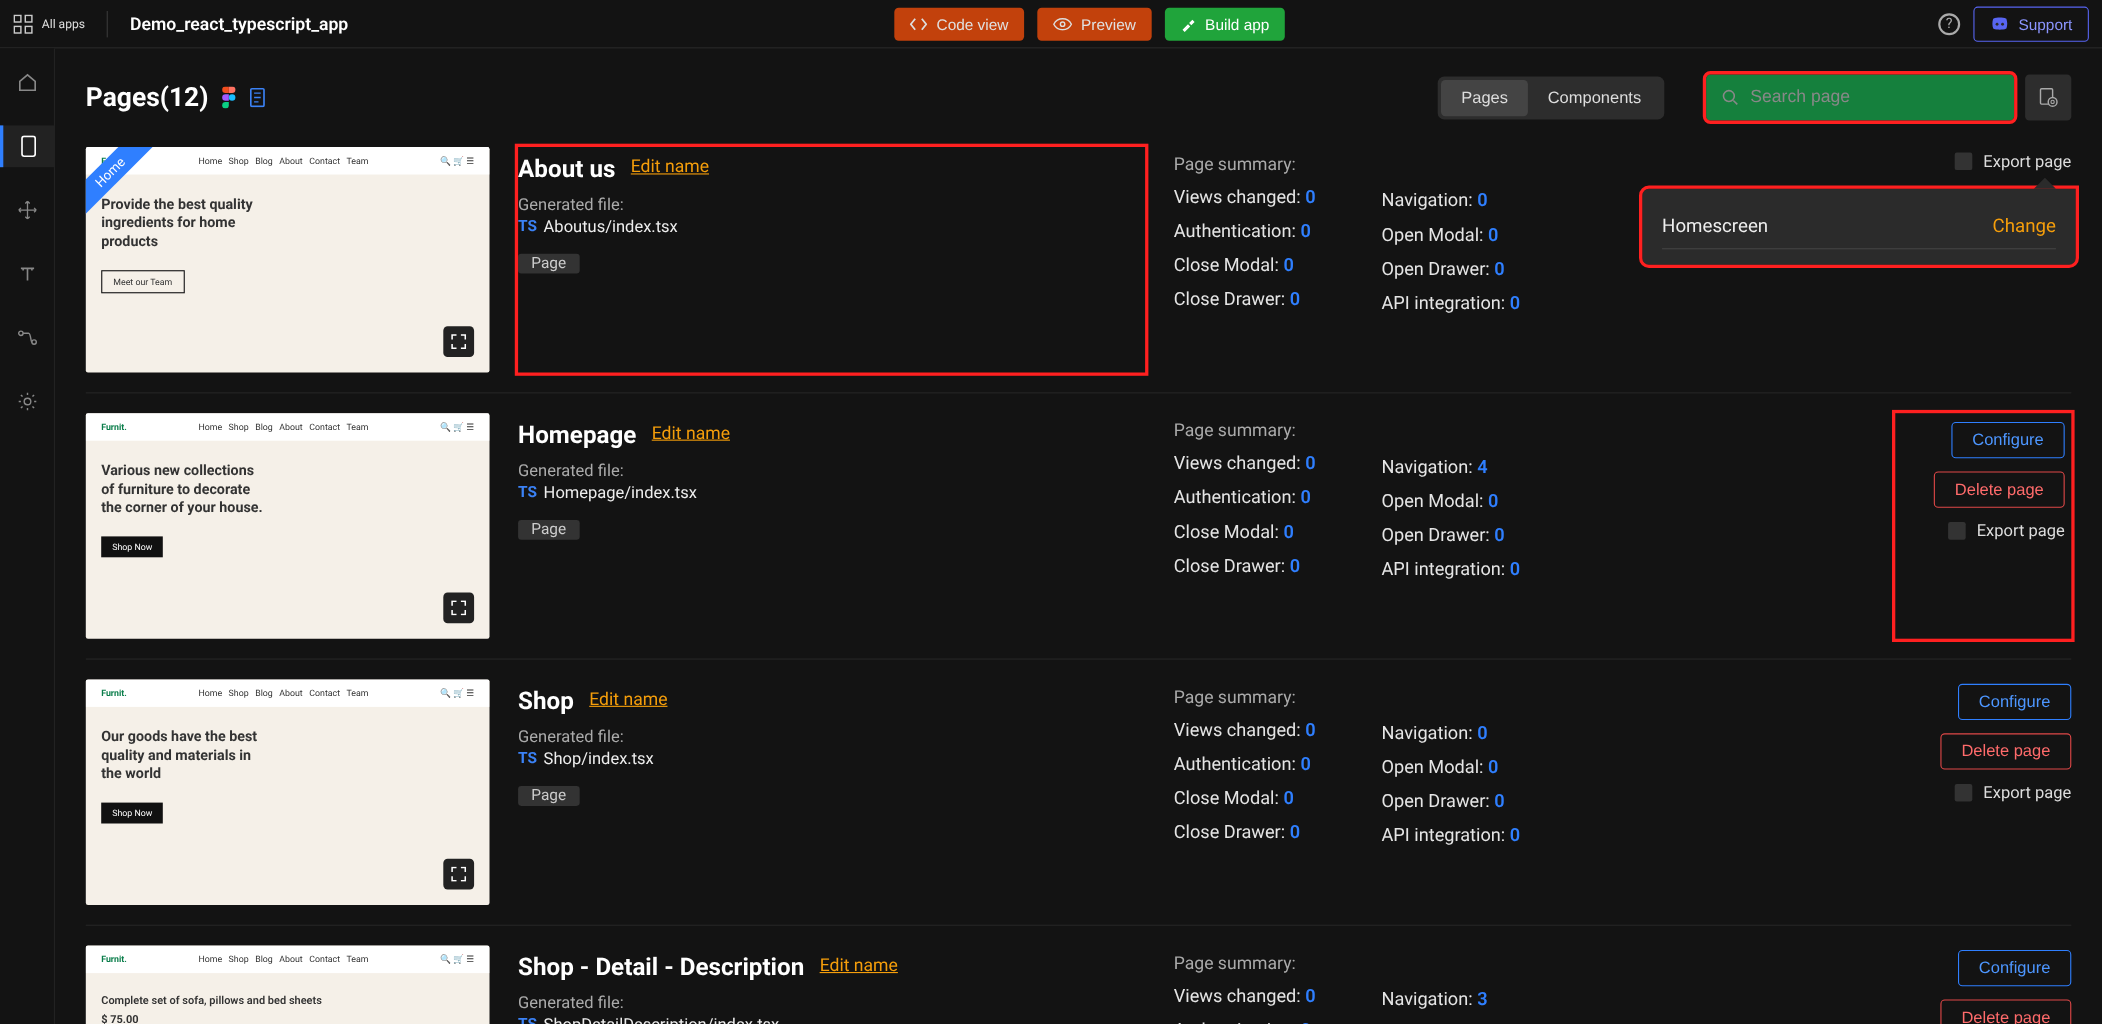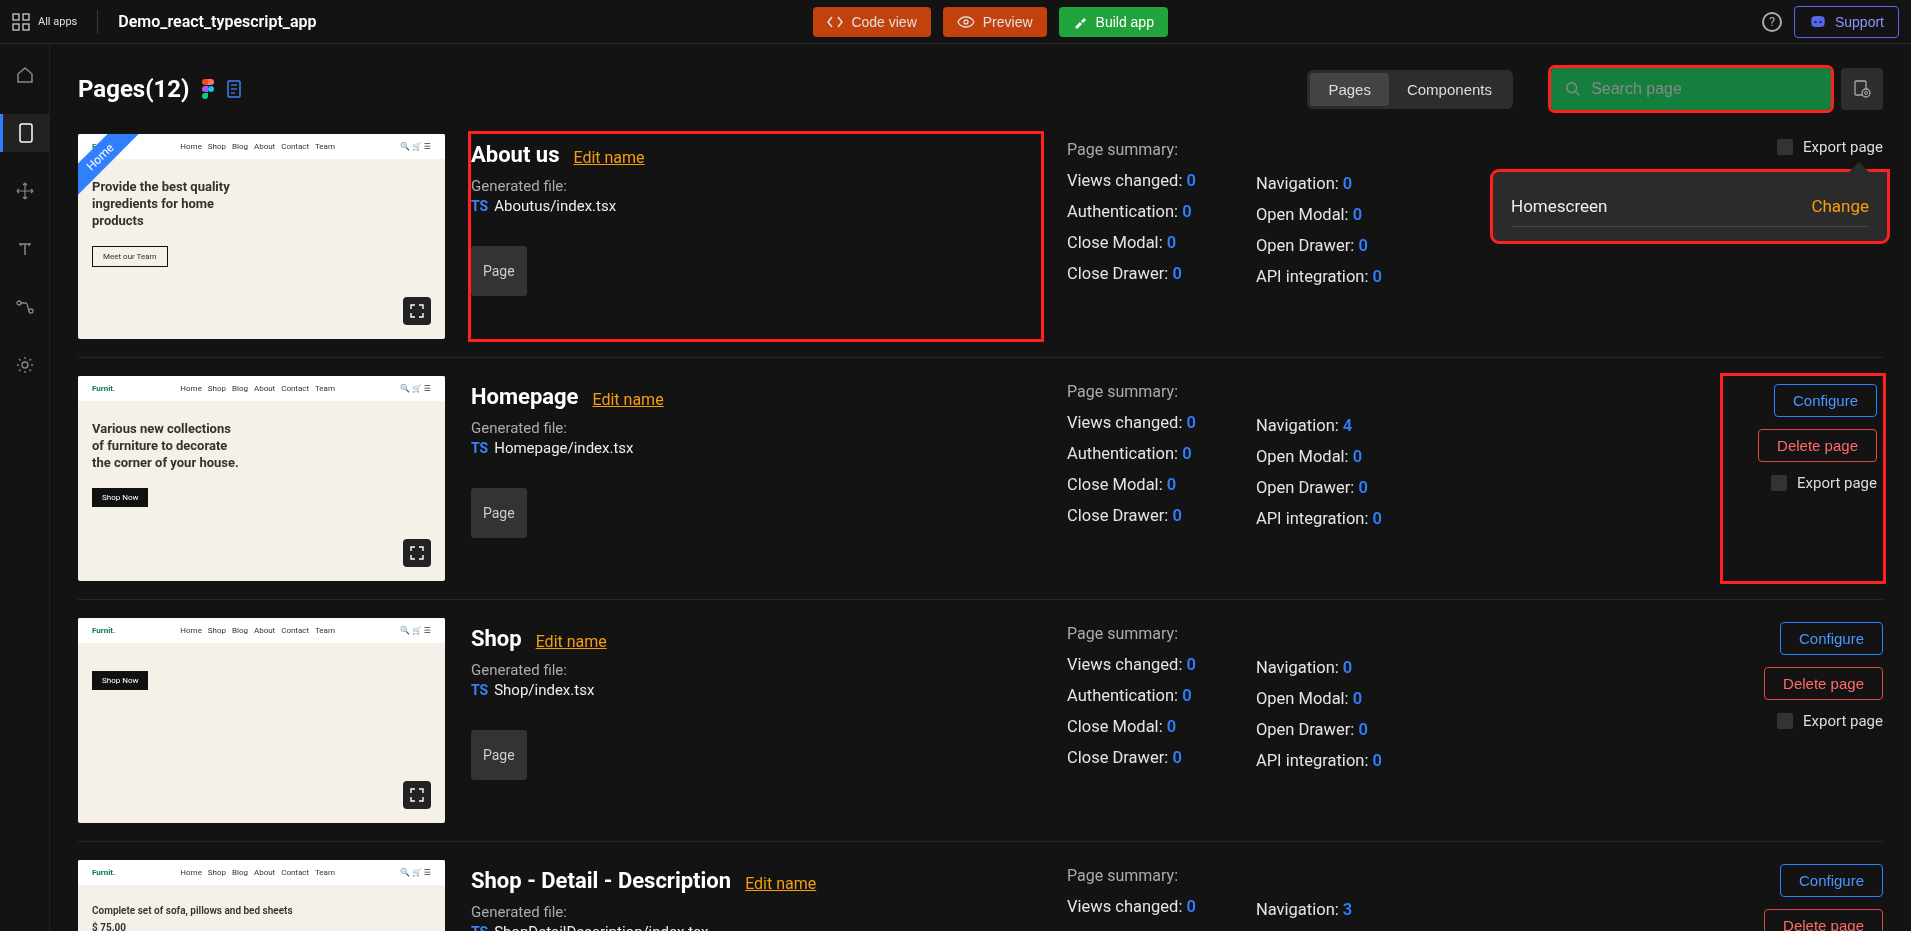--- a/index.html
+++ b/index.html
@@ -91,27 +91,27 @@
   }
   .thumb .expand {
     position:absolute; bottom:14px; right:14px; width:28px;height:28px;
     background:#222;border-radius:4px;display:flex;align-items:center;justify-content:center;cursor:pointer;
   }
   .ribbon {
     position:absolute; top:12px; left:-34px; background:#2f7fff;color:#fff;
     padding:4px 40px; transform:rotate(-45deg); font-size:12px;
   }
   .page-info { flex-shrink:0; width:570px; padding-top:8px;}
-  .page-title-row{display:flex;align-items:flex-end;gap:14px;}
+  .page-title-row{display:flex;align-items:flex-start;gap:14px;}
   .page-title{font-size:22px; font-weight:700; color:#fff;}
   .edit-name{color:#f59e0b; text-decoration:underline; font-size:16px; cursor:pointer;}
   .gen-label{color:#aaa; font-size:15px; margin-top:10px;}
   .gen-file{display:flex;align-items:center;gap:6px; color:#eee; font-size:15px; margin-top:2px;}
   .ts-badge{color:#3b82f6;font-weight:700;font-size:14px;}
-  .page-tag{display:inline-block;background:#333;color:#ccc;padding:17px 12px;border-radius:3px;margin-top:31px;font-size:14px;}
+  .page-tag{display:inline-block;background:#333;color:#ccc;padding:1px 12px;border-radius:3px;margin-top:16px;font-size:14px;}
 
   .annot-box { outline: 3px solid #ff2020; padding-bottom: 8px;}
 
   .summary { display:flex; gap:60px; padding-top:6px; flex:1;}
   .summary-col { display:flex;flex-direction:column; gap:12px;}
   .summary-title{color:#aaa; font-size:16px;}
   .summary-item{font-size:16.5px; color:#e5e5e5;}
   .summary-item .val{color:#2f7fff; font-weight:600;}
 
   .actions { display:flex;flex-direction:column; gap:12px; align-items:flex-end; padding-top:4px; width:160px;}
@@ -366,21 +366,21 @@
     </div>
   </div>
         <div class="page-card">
     <div class="thumb" style="">
 
       <div class="mock-nav">
               <span style="font-weight:700;color:#0a7d4a;">Furnit.</span>
               <span>Home &nbsp; Shop &nbsp; Blog &nbsp; About &nbsp; Contact &nbsp; Team</span>
               <span>🔍 🛒 ☰</span>
             </div>
-      <div class="mock-hero"><span class="mock-btn">Shop Now</span></div>
+      <div class="mock-hero"><h3>Our goods have the best quality and materials in the world</h3><span class="mock-btn">Shop Now</span></div>
       <div class="expand">
         <svg width="14" height="14" viewBox="0 0 14 14">
                 <path d="M1 5V1h4M13 9v4H9M9 1h4v4M5 13H1V9" fill="none" stroke="#fff" stroke-width="1.4"></path>
               </svg>
       </div>
     </div>
     <div class="page-info ">
       <div class="page-title-row">
         <span class="page-title">Shop</span>
         <span class="edit-name">Edit name</span>

